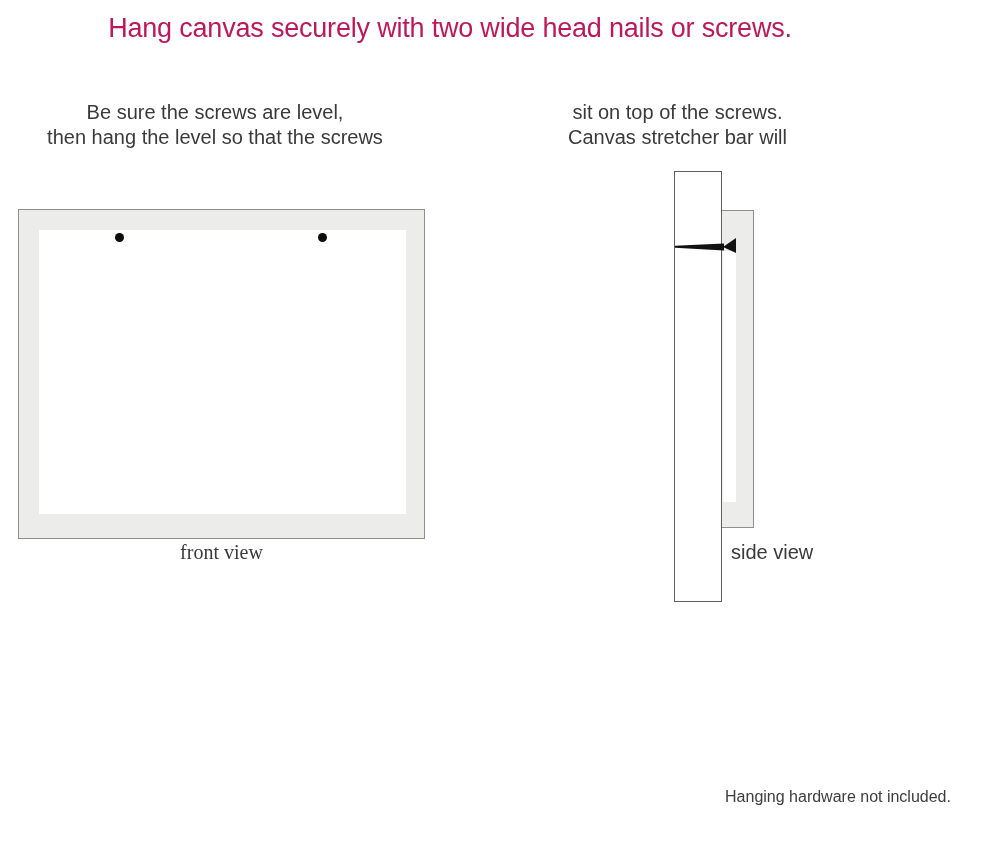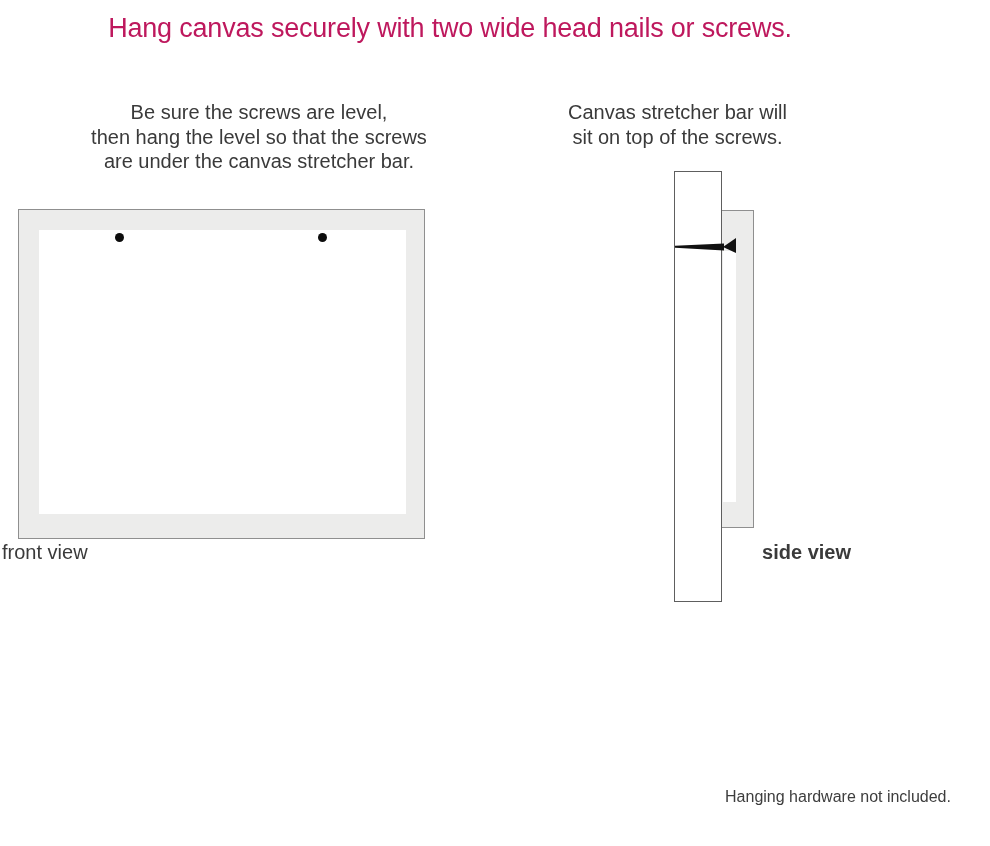--- a/index.html
+++ b/index.html
@@ -30,21 +30,21 @@
   }
 
   .instr {
     top: 100px;
     text-align: center;
     font-size: 20px;
     font-weight: 300;
     line-height: 24.5px;
     color: #3a3a3a;
   }
-  .instr-front { left: 0; width: 430px; padding-left: 44px; }
+  .instr-front { left: 0; width: 430px; }
   .instr-side  { left: 545px; width: 265px; }
 
   
   .fv-frame {
     left: 18px; top: 209px;
     width: 407px; height: 330px;
     background: #ececeb;
     border: 1px solid #8f8f8f;
     box-sizing: border-box;
   }
@@ -59,23 +59,24 @@
     background: #0d0d0d;
   }
   .screw-left  { left: 115px; top: 233px; }
   .screw-right { left: 318px; top: 233px; }
   .view-label {
     font-size: 20px;
     font-weight: 300;
     color: #3a3a3a;
   }
   .fv-label {
-    left: 2px; top: 541px;
+    left: 18px; top: 541px;
     width: 407px;
-    text-align: left;
+    text-align: center;
+    font-family: Liberation Serif, serif;
   }
 
   
   .sv-canvas {
     left: 721px; top: 210px;
     width: 33px; height: 318px;
     background: #ececeb;
     border: 1px solid #8f8f8f;
     box-sizing: border-box;
   }
@@ -91,22 +92,21 @@
     border: 1px solid #5e5e5e;
     box-sizing: border-box;
   }
   .sv-nail {
     left: 670px; top: 234px;
     width: 70px; height: 26px;
   }
   .sv-label {
     left: 731px; top: 541px;
     width: 120px;
-    text-align: right;
-    font-weight: bold;
+    text-align: left;
   }
 
   .footnote {
     left: 698px; top: 788px;
     width: 280px;
     text-align: center;
     font-size: 16px;
     font-weight: 300;
     line-height: 18.5px;
     color: #3d3d3d;
@@ -115,26 +115,25 @@
 </head>
 <body>
 
 <div class="canvas-page">
 
   <div class="abs title">Hang canvas securely with two wide head nails or screws.</div>
 
   <div class="abs instr instr-front">
     <div>Be sure the screws are level,</div>
     <div>then hang the level so that the screws</div>
-    <div>are under the canvas stretcher bar.</div>
   </div>
 
   <div class="abs instr instr-side">
+    <div>sit on top of the screws.</div>
     <div>Canvas stretcher bar will</div>
-    <div>sit on top of the screws.</div>
   </div>
 
   <div>
     <div class="abs fv-frame"></div>
     <div class="abs fv-inner"></div>
     <div class="abs screw-dot screw-left"></div>
     <div class="abs screw-dot screw-right"></div>
     <div class="abs view-label fv-label">front view</div>
   </div>
 

